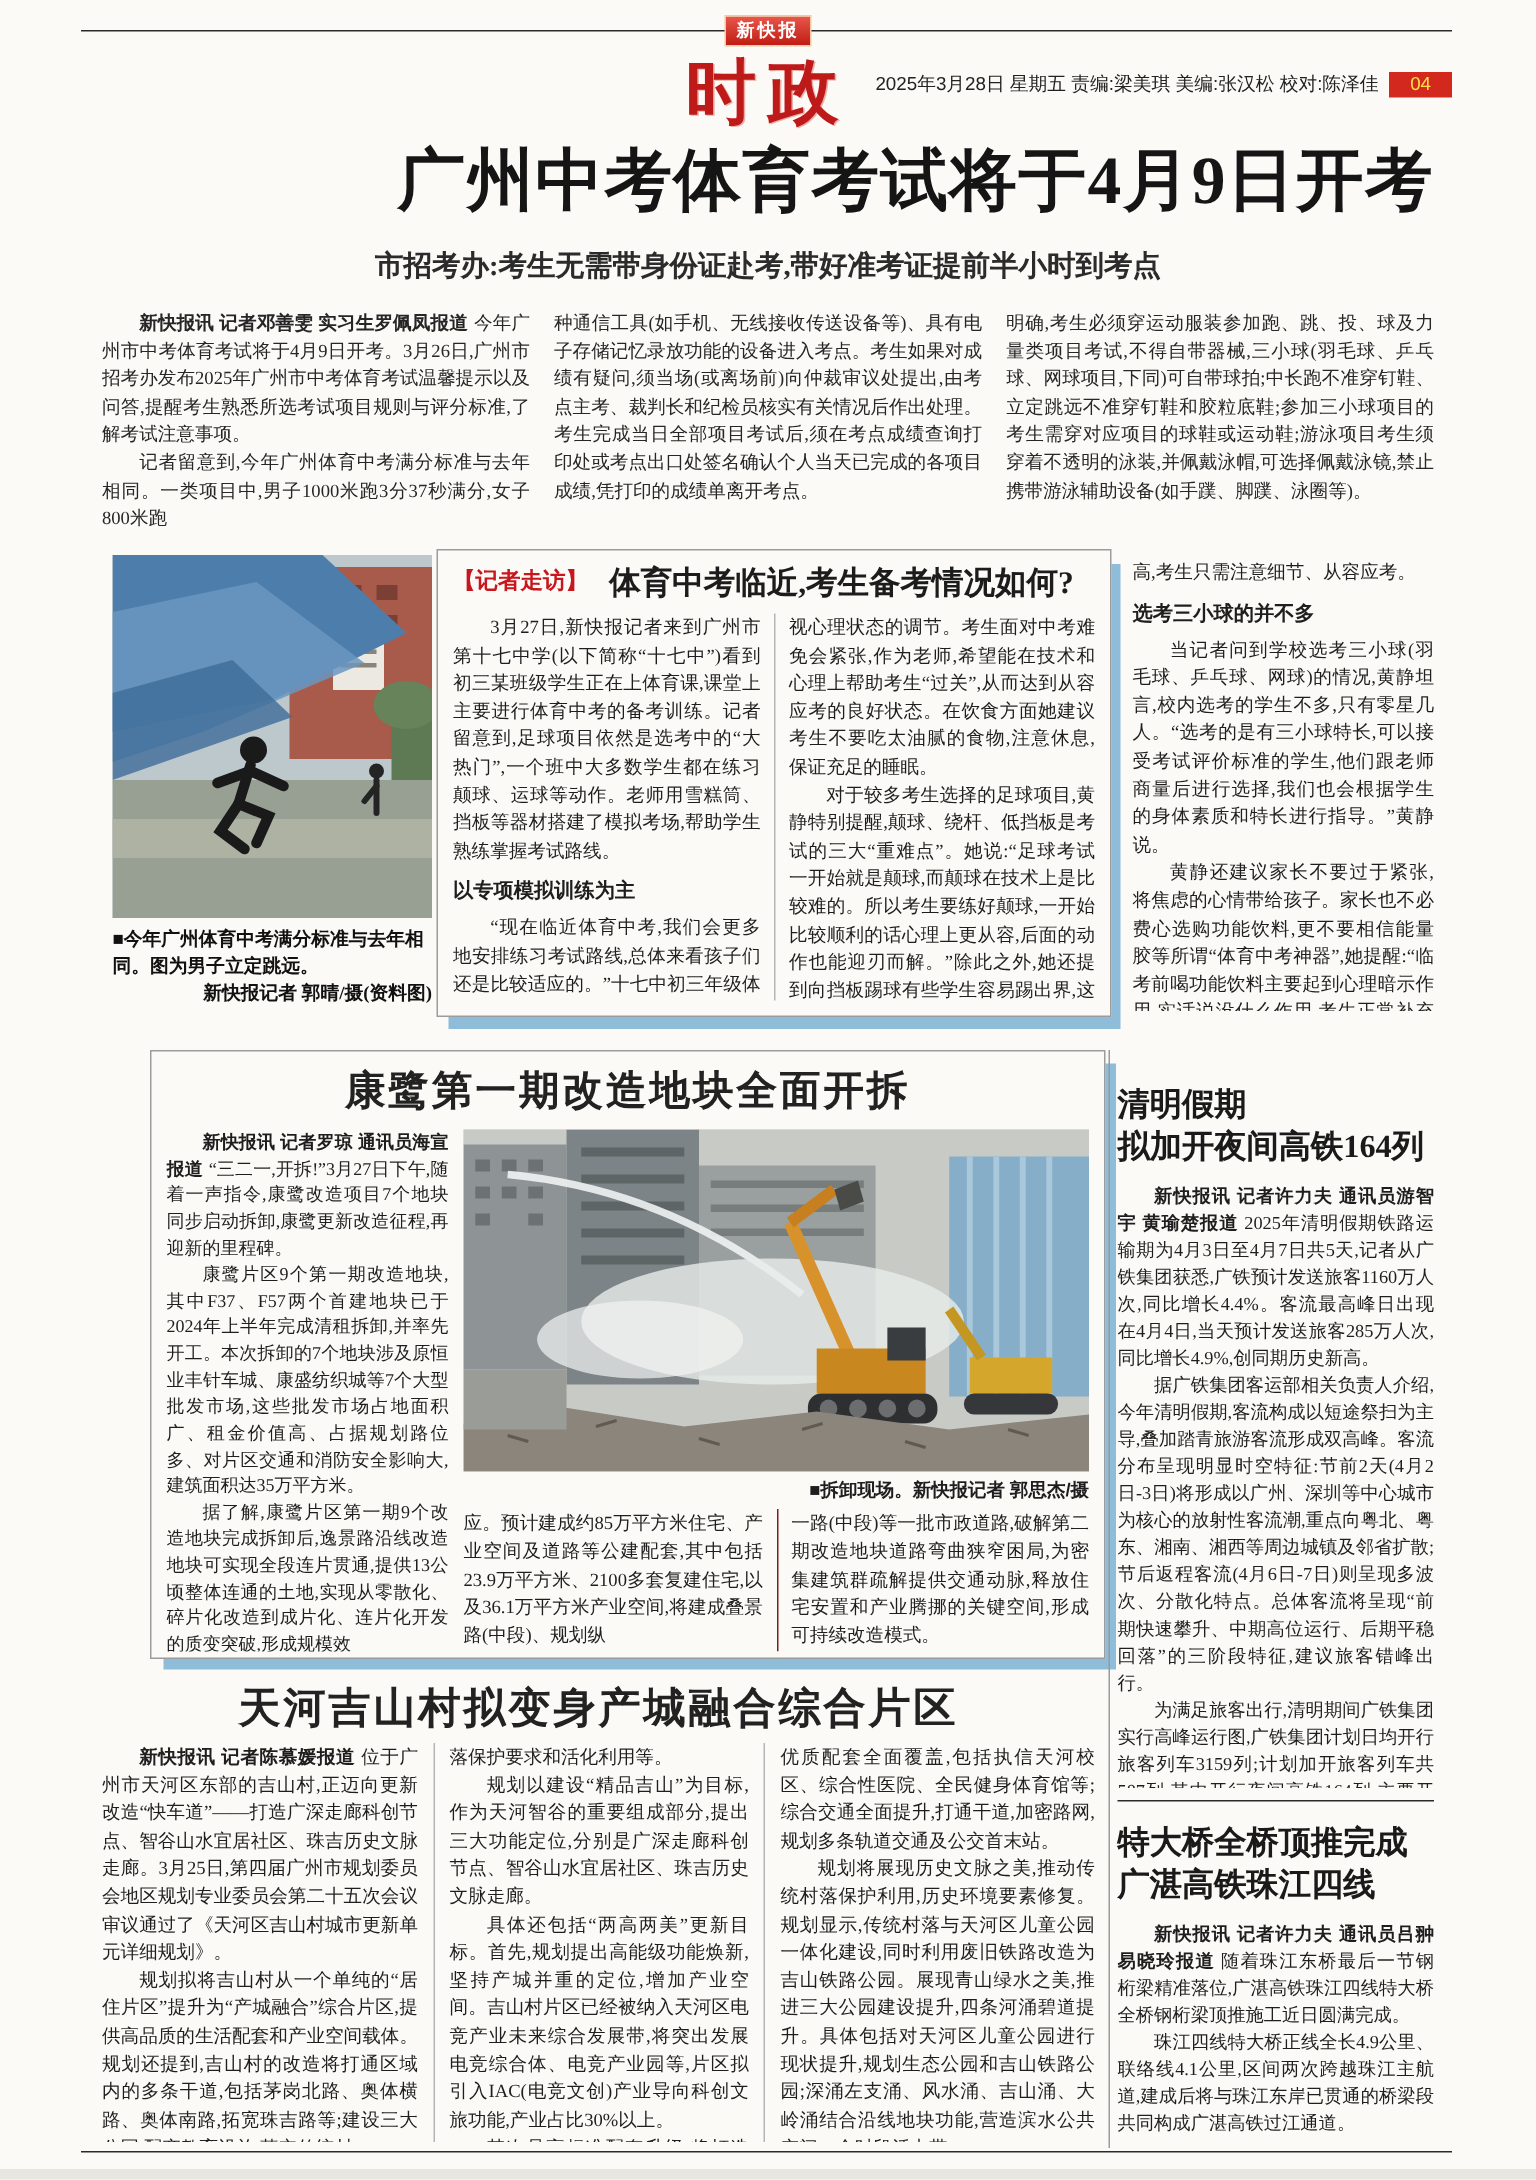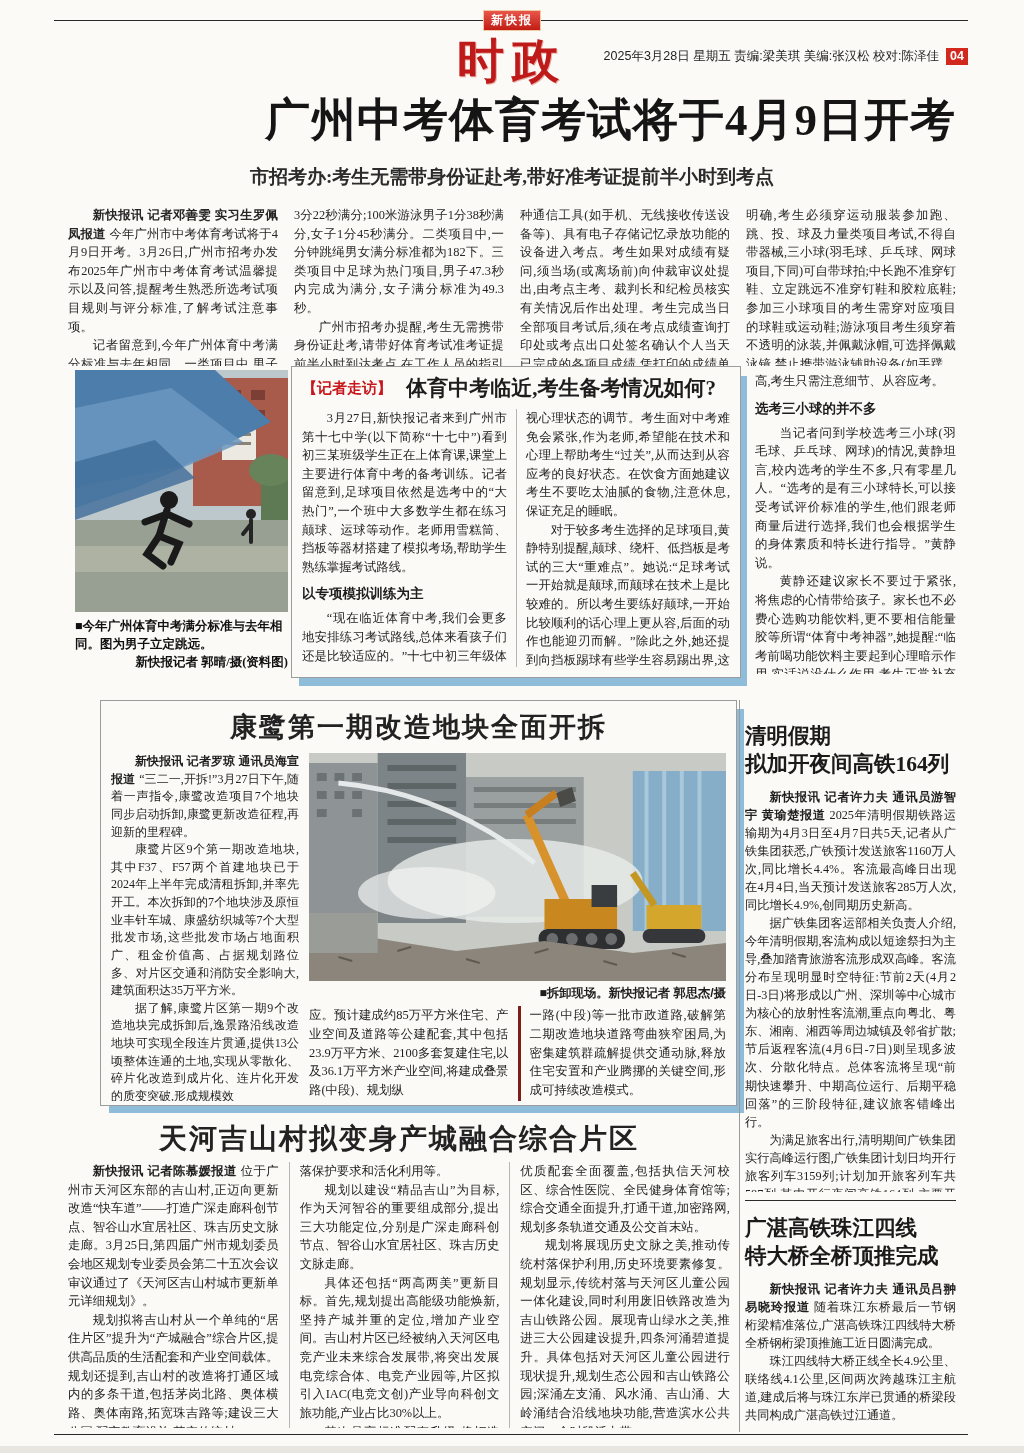--- a/index.html
+++ b/index.html
@@ -21,21 +21,21 @@
     font:bold 12px/1.4 "Liberation Sans",sans-serif; padding:1px 7px;
     border:1px solid #f2c9a0; letter-spacing:2px;
   }
   #section-title {
     left:50%; top:30px; transform:translateX(-50%);
     font-size:47px; font-weight:900; color:#bf1a1a; letter-spacing:8px;
     font-family:"Liberation Serif",serif; text-shadow:1px 1px 0 #e9b0a8;text-align:center;
   }
   #dateline-wrap { right:56px; top:48px; display:flex; align-items:center; gap:7px;
     font:12.5px/1.2 "Liberation Sans",sans-serif; color:#222; }
-  #pagenum { background:#d2281e; color:#ffffff; font-weight:bold; padding:1px 4px; }
+  #pagenum { background:#d2281e; color:#fde047; font-weight:normal; padding:1px 14px; }
 
   
   #headline { left:68px; top:90px; width:888px; text-align:right;
     font-size:45px; font-weight:900; letter-spacing:1px; color:#151515; }
   #subhead { left:68px; top:153px; width:888px; text-align:center;
     font-size:19px; font-weight:700; color:#2b2b2b;margin-top:11px; }
   #lead-cols { left:68px; top:186px; width:888px; height:180px; display:flex; gap:16px; }
   .col { flex:1; overflow:hidden; font-size:12.4px; line-height:1.5;
     text-align:justify; color:#262626;margin-top:20px; }
   .p { text-indent:2em; }
@@ -69,21 +69,21 @@
     border:1px solid #9c9c9c; background:#fbfaf7; padding:8px 10px;
     box-shadow:8px 8px 0 -1px #8fbdd9; }
   #kanglu-title { text-align:center; font-size:27px; font-weight:600; letter-spacing:2px; color:#222; }
   #kanglu-body { display:flex; gap:10px; margin-top:8px; height:348px; }
   #kanglu-c1 { width:188px; overflow:hidden; font-size:12px; line-height:1.47; text-align:justify; }
   #kanglu-right { flex:1; display:flex; flex-direction:column; }
   #photo2 { width:100%; height:228px; background:#c3c5c0; }
   #photo2-cap { text-align:right; font:bold 12.3px/1.5 "Liberation Sans",sans-serif; margin:3px 0 4px; }
   #kanglu-bcols { display:flex; flex:1; overflow:hidden; }
   .kbcol { width:50%; overflow:hidden; font-size:12.4px; line-height:1.5; text-align:justify; }
-  .kbcol + .kbcol { border-left:3px solid #7f1d1d; padding-left:9px; }
+  .kbcol + .kbcol { border-left:1px solid #7f1d1d; padding-left:9px; }
   .kbcol:first-child { padding-right:9px; }
 
   
   #side-divider { left:739px; top:700px; width:1px; height:732px; }
   .side-art { left:745px; width:211px; }
   .side-title { font-size:21.5px; font-weight:800; line-height:1.32; color:#1a1a1a; }
   .side-body { margin-top:9px; font-size:12.2px; line-height:1.48; text-align:justify; overflow:hidden; }
   #qingming { top:722px; }
   #qingming .side-body { height:404px; }
   #side-rule { left:745px; top:1200px; width:211px; height:1px; }
@@ -113,24 +113,20 @@
     <span>2025年3月28日 星期五 责编:梁美琪 美编:张汉松 校对:陈泽佳</span>
     <span id="pagenum">04</span>
   </div>
 
   <div id="headline" class="abs">广州中考体育考试将于4月9日开考</div>
   <div id="subhead" class="abs">市招考办:考生无需带身份证赴考,带好准考证提前半小时到考点</div>
   <div id="lead-cols" class="abs">
     <div class="col">
       <p class="p"><b class="byl">新快报讯 记者邓善雯 实习生罗佩凤报道</b><span>今年广州市中考体育考试将于4月9日开考。3月26日,广州市招考办发布2025年广州市中考体育考试温馨提示以及问答,提醒考生熟悉所选考试项目规则与评分标准,了解考试注意事项。</span></p>
       <p class="p">记者留意到,今年广州体育中考满分标准与去年相同。一类项目中,男子1000米跑3分37秒满分,女子800米跑</p>
-    </div>
-    <div class="col">
-      <p class="p noind">3分22秒满分;100米游泳男子1分38秒满分,女子1分45秒满分。二类项目中,一分钟跳绳男女满分标准都为182下。三类项目中足球为热门项目,男子47.3秒内完成为满分,女子满分标准为49.3秒。</p>
-      <p class="p">广州市招考办提醒,考生无需携带身份证赴考,请带好体育考试准考证提前半小时到达考点,在工作人员的指引下,核验身份后进入考点。严禁携带各</p>
     </div>
     <div class="col">
       <p class="p noind">种通信工具(如手机、无线接收传送设备等)、具有电子存储记忆录放功能的设备进入考点。考生如果对成绩有疑问,须当场(或离场前)向仲裁审议处提出,由考点主考、裁判长和纪检员核实有关情况后作出处理。考生完成当日全部项目考试后,须在考点成绩查询打印处或考点出口处签名确认个人当天已完成的各项目成绩,凭打印的成绩单离开考点。</p>
 
     </div>
     <div class="col">
       <p class="p noind">明确,考生必须穿运动服装参加跑、跳、投、球及力量类项目考试,不得自带器械,三小球(羽毛球、乒乓球、网球项目,下同)可自带球拍;中长跑不准穿钉鞋、立定跳远不准穿钉鞋和胶粒底鞋;参加三小球项目的考生需穿对应项目的球鞋或运动鞋;游泳项目考生须穿着不透明的泳装,并佩戴泳帽,可选择佩戴泳镜,禁止携带游泳辅助设备(如手蹼、脚蹼、泳圈等)。</p>
     </div>
   </div>
 
@@ -291,22 +287,22 @@
       <p class="p"><b class="byl">新快报讯 记者许力夫 通讯员游智宇 黄瑜楚报道</b><span>2025年清明假期铁路运输期为4月3日至4月7日共5天,记者从广铁集团获悉,广铁预计发送旅客1160万人次,同比增长4.4%。客流最高峰日出现在4月4日,当天预计发送旅客285万人次,同比增长4.9%,创同期历史新高。</span></p>
       <p class="p">据广铁集团客运部相关负责人介绍,今年清明假期,客流构成以短途祭扫为主导,叠加踏青旅游客流形成双高峰。客流分布呈现明显时空特征:节前2天(4月2日-3日)将形成以广州、深圳等中心城市为核心的放射性客流潮,重点向粤北、粤东、湘南、湘西等周边城镇及邻省扩散;节后返程客流(4月6日-7日)则呈现多波次、分散化特点。总体客流将呈现“前期快速攀升、中期高位运行、后期平稳回落”的三阶段特征,建议旅客错峰出行。</p>
       <p class="p">为满足旅客出行,清明期间广铁集团实行高峰运行图,广铁集团计划日均开行旅客列车3159列;计划加开旅客列车共587列,其中开行夜间高铁164列,主要开行的线路为京广高铁、沪昆高铁、厦深线、贵广线等。</p>
     </div>
   </div>
 
   <div id="side-rule" class="abs rule"></div>
 
   <div id="guangzhan" class="abs side-art">
     <div class="side-title">
+      <div>特大桥全桥顶推完成</div>
       <div>广湛高铁珠江四线</div>
-      <div>特大桥全桥顶推完成</div>
     </div>
     <div class="side-body">
       <p class="p"><b class="byl">新快报讯 记者许力夫 通讯员吕翀 易晓玲报道</b><span>随着珠江东桥最后一节钢桁梁精准落位,广湛高铁珠江四线特大桥全桥钢桁梁顶推施工近日圆满完成。</span></p>
       <p class="p">珠江四线特大桥正线全长4.9公里、联络线4.1公里,区间两次跨越珠江主航道,建成后将与珠江东岸已贯通的桥梁段共同构成广湛高铁过江通道。</p>
     </div>
   </div>
 
   <div id="jishan-title" class="abs">天河吉山村拟变身产城融合综合片区</div>
   <div id="jishan-cols" class="abs">
     <div class="jcol">

